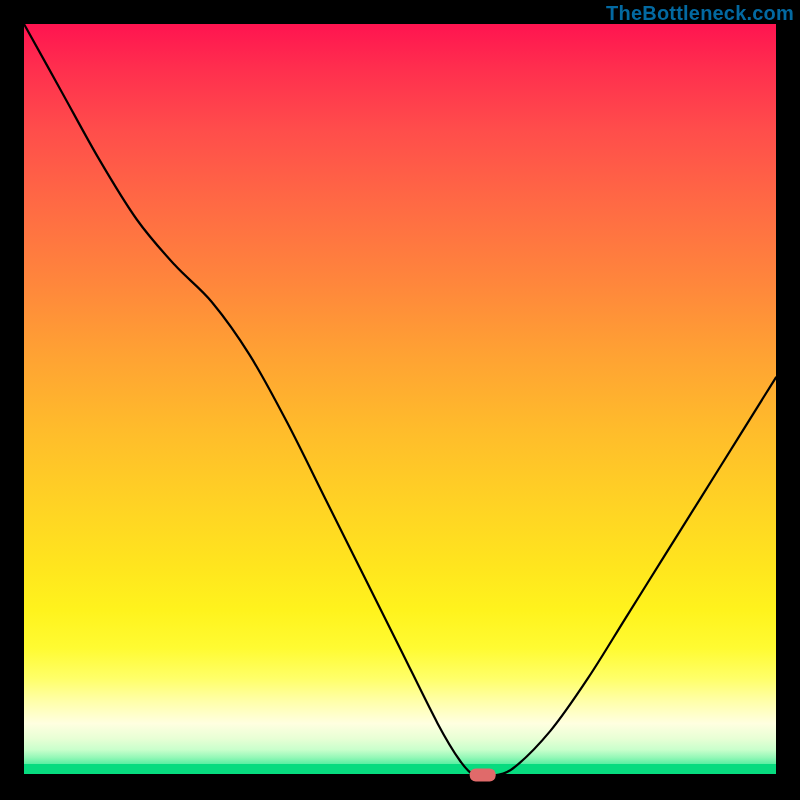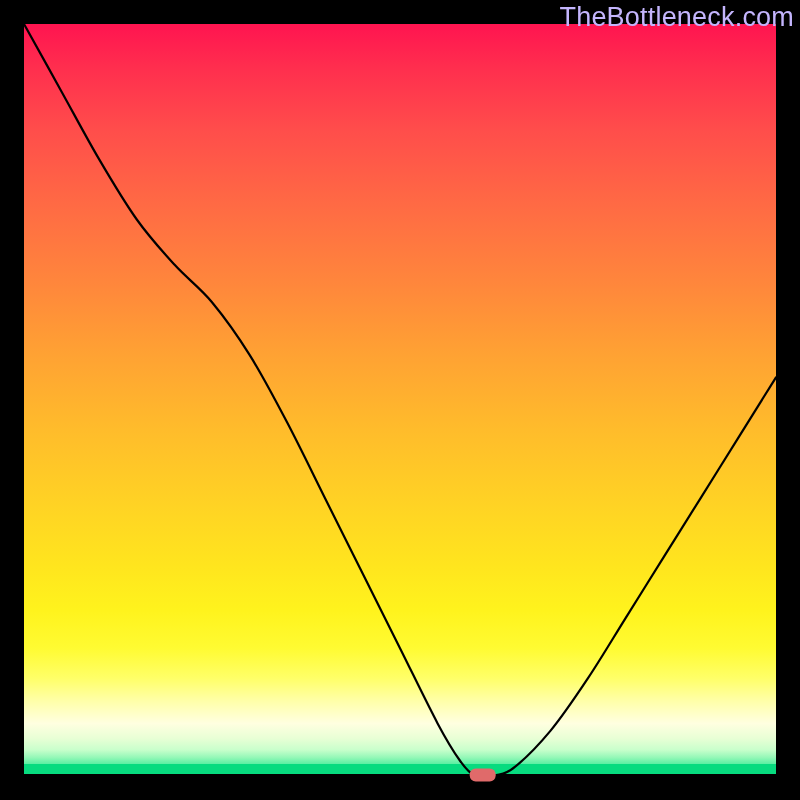--- a/index.html
+++ b/index.html
@@ -14,23 +14,23 @@
   .frame {
     position: relative;
     width: 800px;
     height: 800px;
     background: #000;
   }
   .watermark {
     position: absolute;
     top: 2px;
     right: 6px;
-    color: #c4b5fd;
-    font-size: 27px;
-    font-weight: 400;
+    color: #0369a1;
+    font-size: 20px;
+    font-weight: 700;
     letter-spacing: 0.2px;
     z-index: 50;
   }
   .plot-area {
     position: absolute;
     left: 24px;
     top: 24px;
     width: 752px;
     height: 752px;
   }

